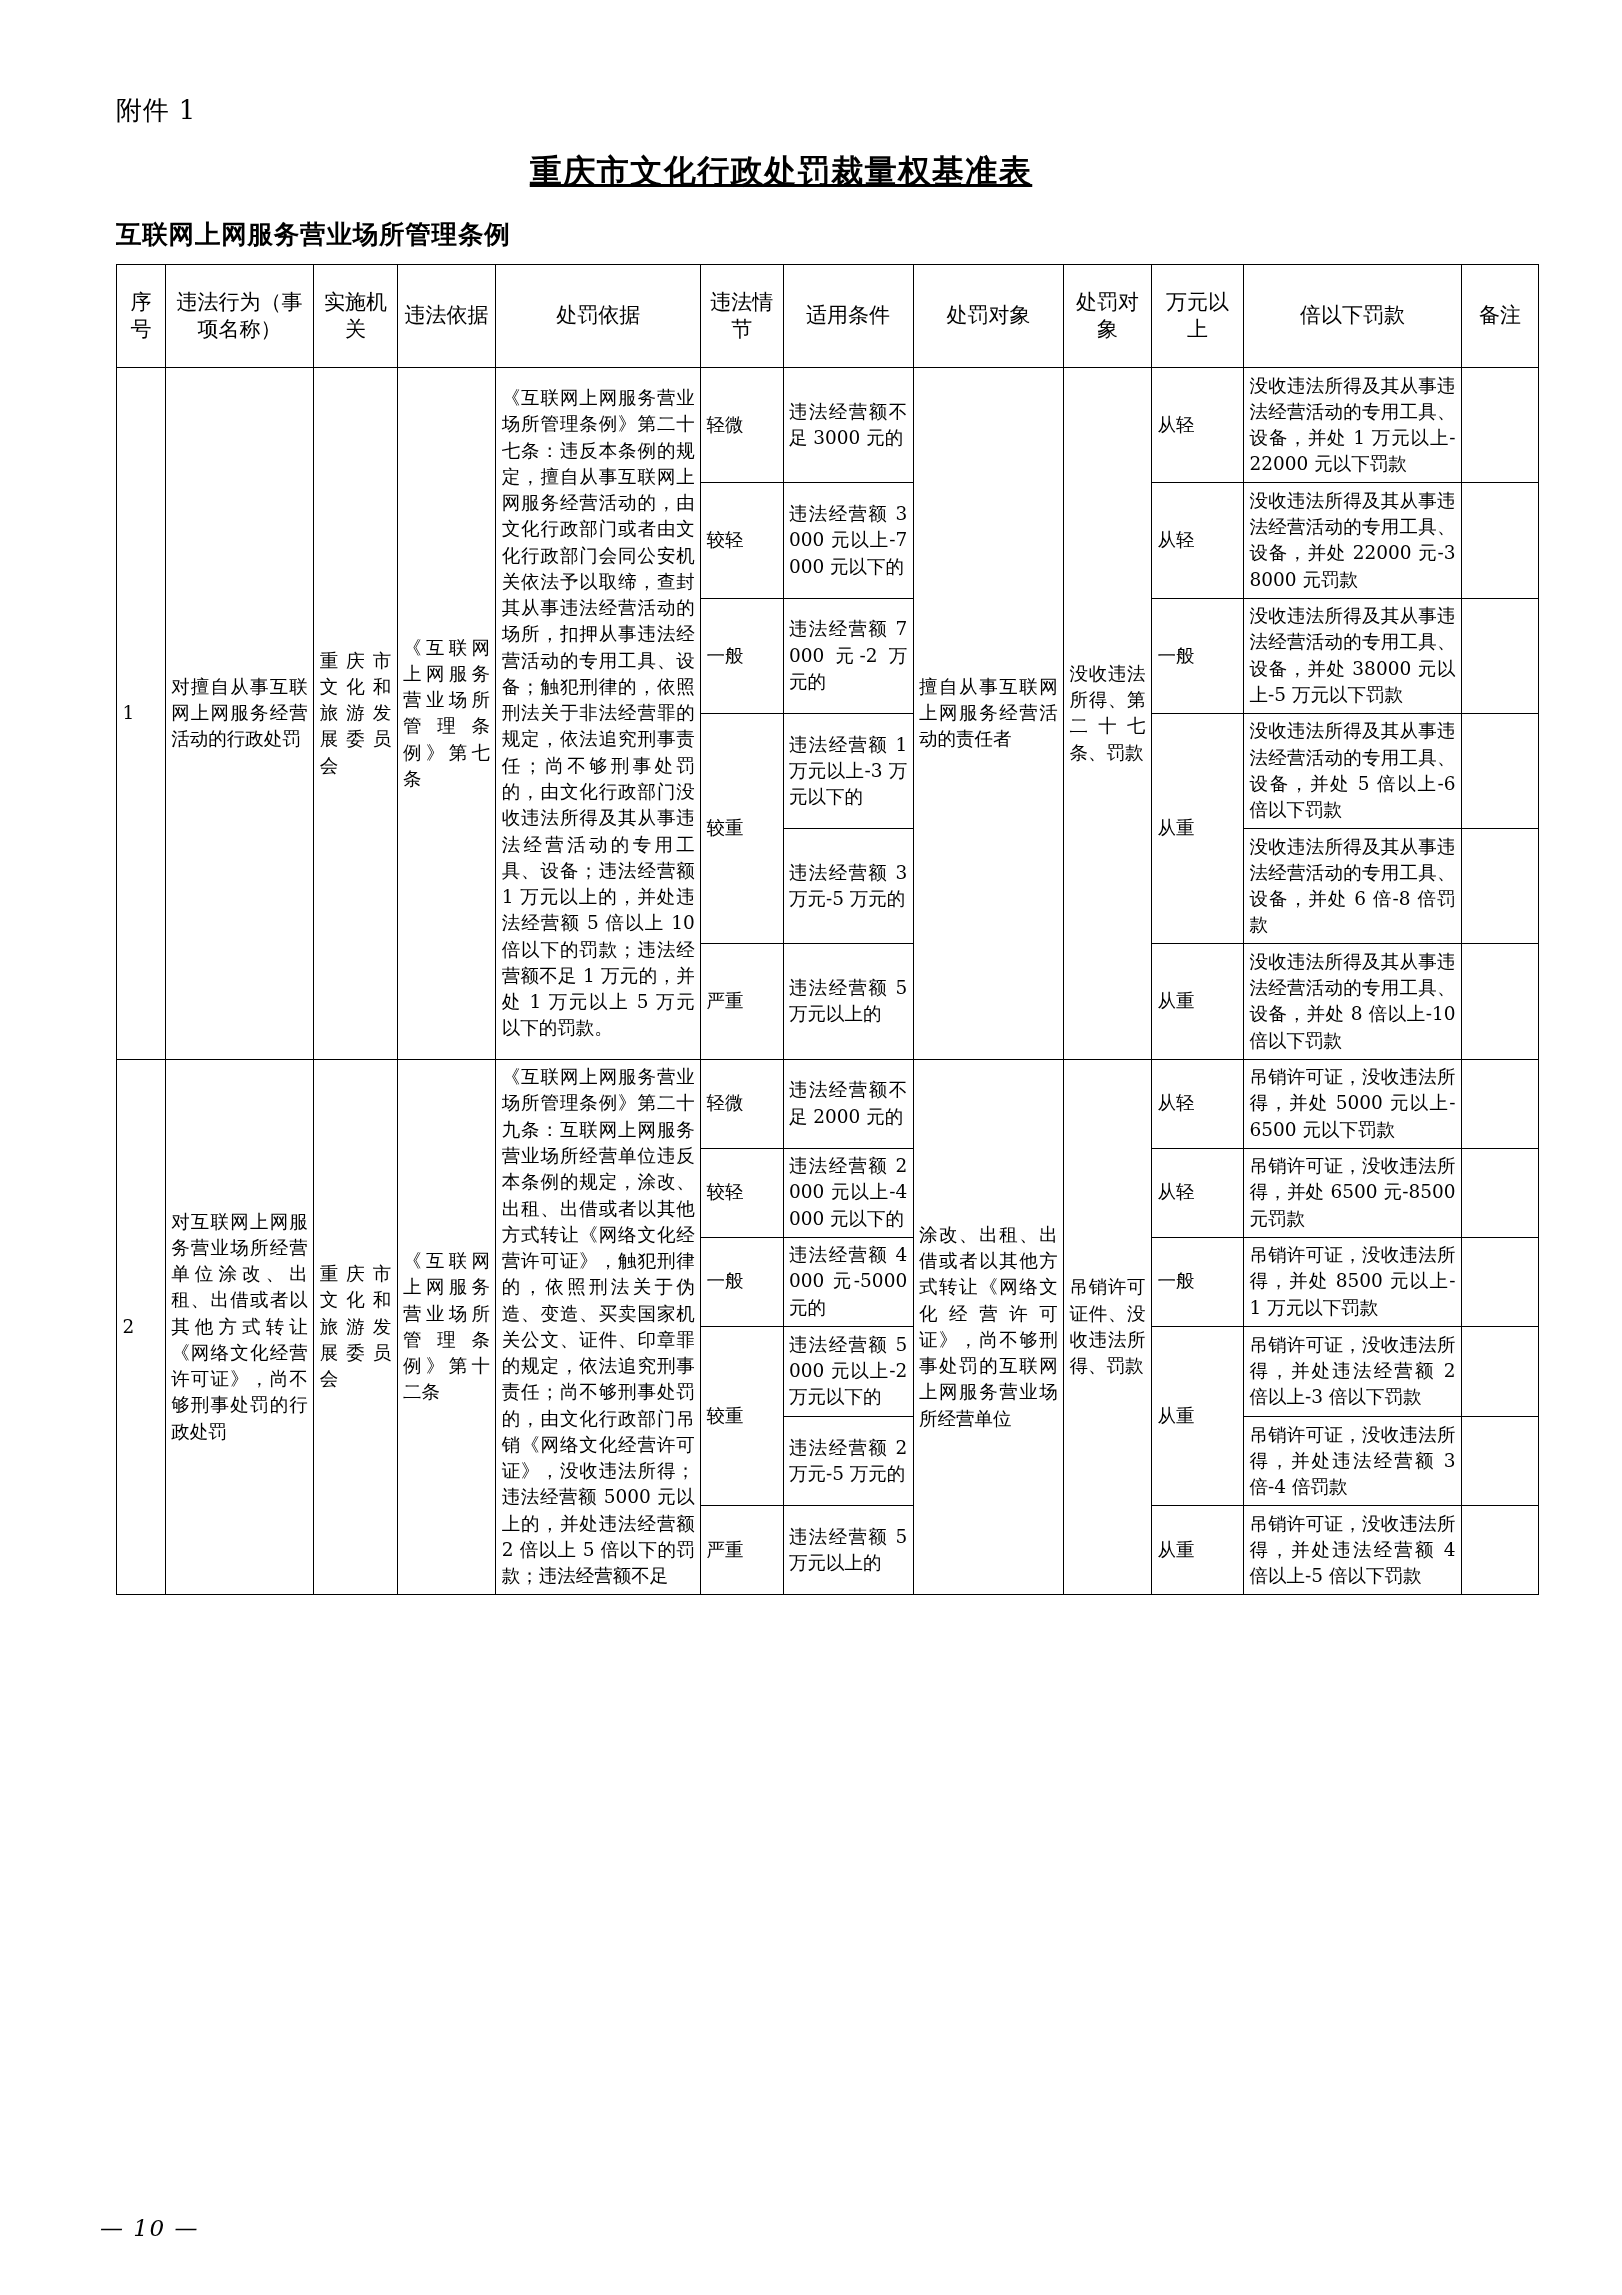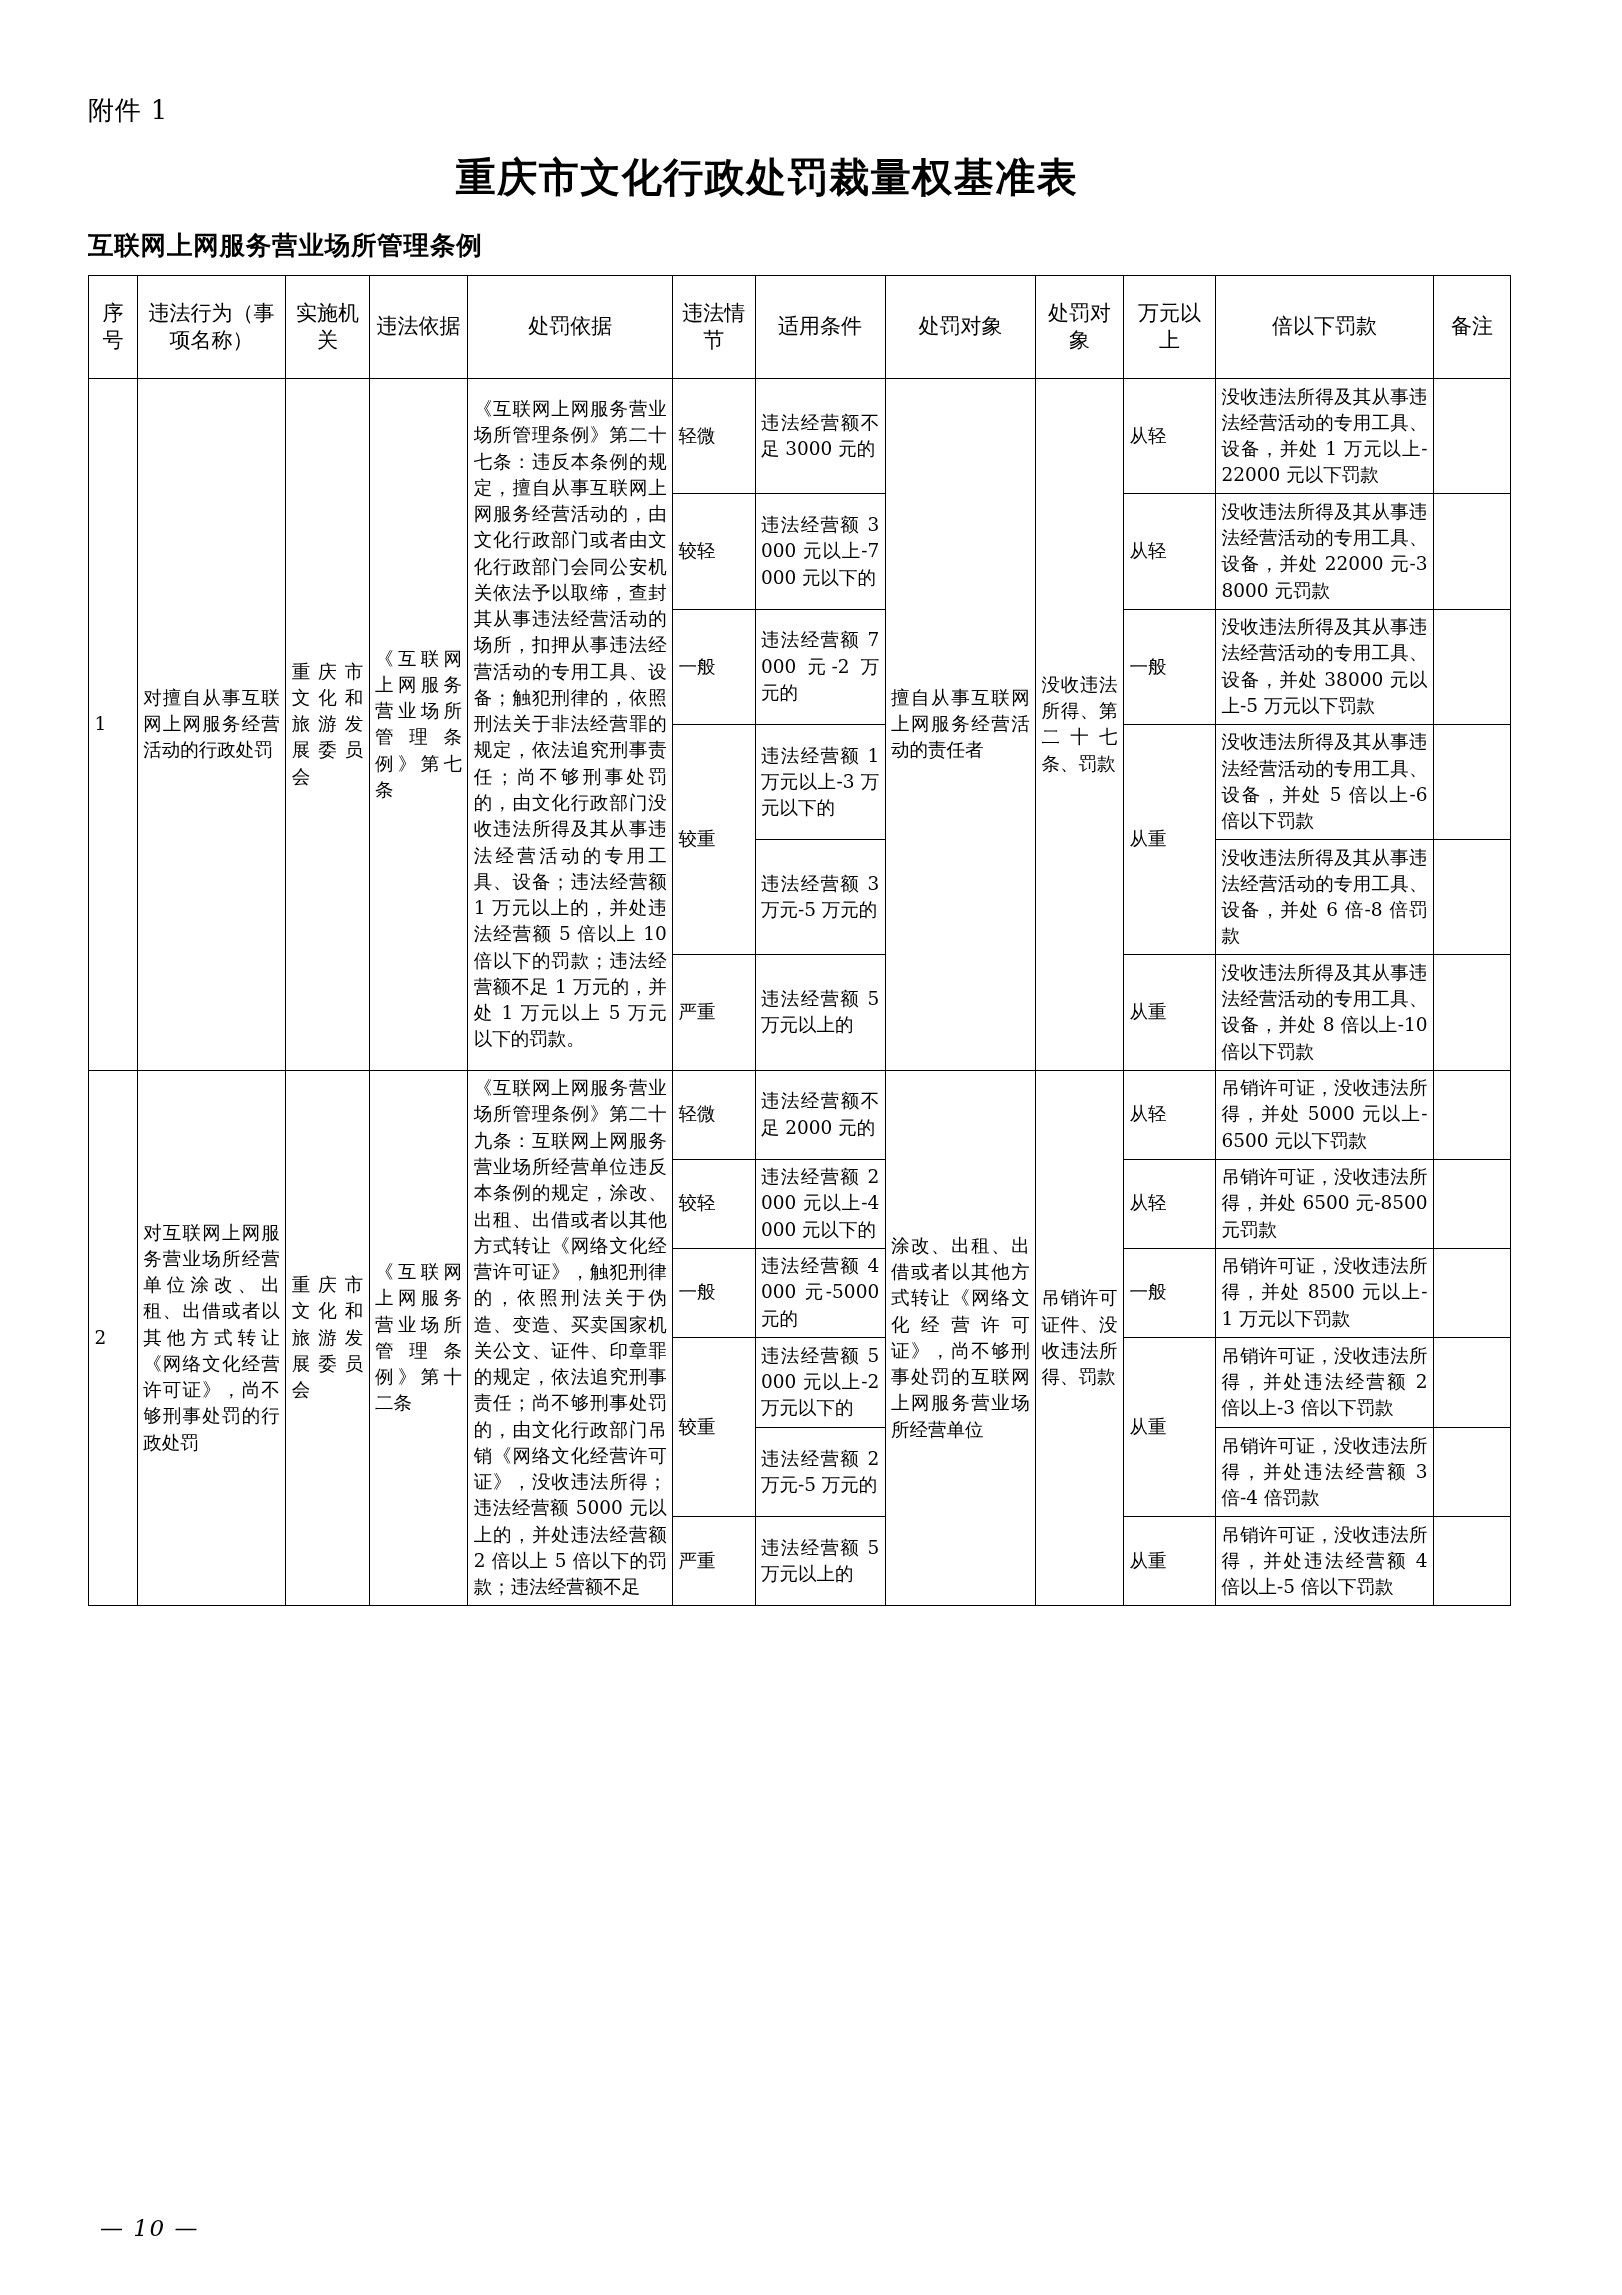--- a/index.html
+++ b/index.html
@@ -12,35 +12,36 @@
     height: 2295px;
     font-family: "DejaVu Serif", "Liberation Serif", serif;
     color: #000000;
     -webkit-font-smoothing: antialiased;
   }
   .page {
     position: relative;
     width: 1539px;
     height: 2295px;
     box-sizing: border-box;
-    padding: 93px 93px 0 88px;
+    padding: 93px 93px 0 116px;
   }
   .attachment-label {
     font-size: 26px;
     letter-spacing: 0.8px;
     margin: 0 0 21.6px 0;
     font-family: "DejaVu Serif", "Liberation Serif", serif;
   }
   .doc-title {
     text-align: center;
-    font-size: 40px;
+    font-size: 32px;
     font-weight: bold;
     letter-spacing: 1.5px;
     margin: 0 0 23px 0;
     font-family: "DejaVu Serif", "Liberation Serif", serif;
+    text-decoration: underline;
   }
   .doc-subtitle {
     text-align: left;
     font-size: 25.5px;
     font-weight: bold;
     letter-spacing: 0.8px;
     margin: 0 0 12.3px 0;
     font-family: "DejaVu Serif", "Liberation Serif", serif;
   }
   table.basis-table {

